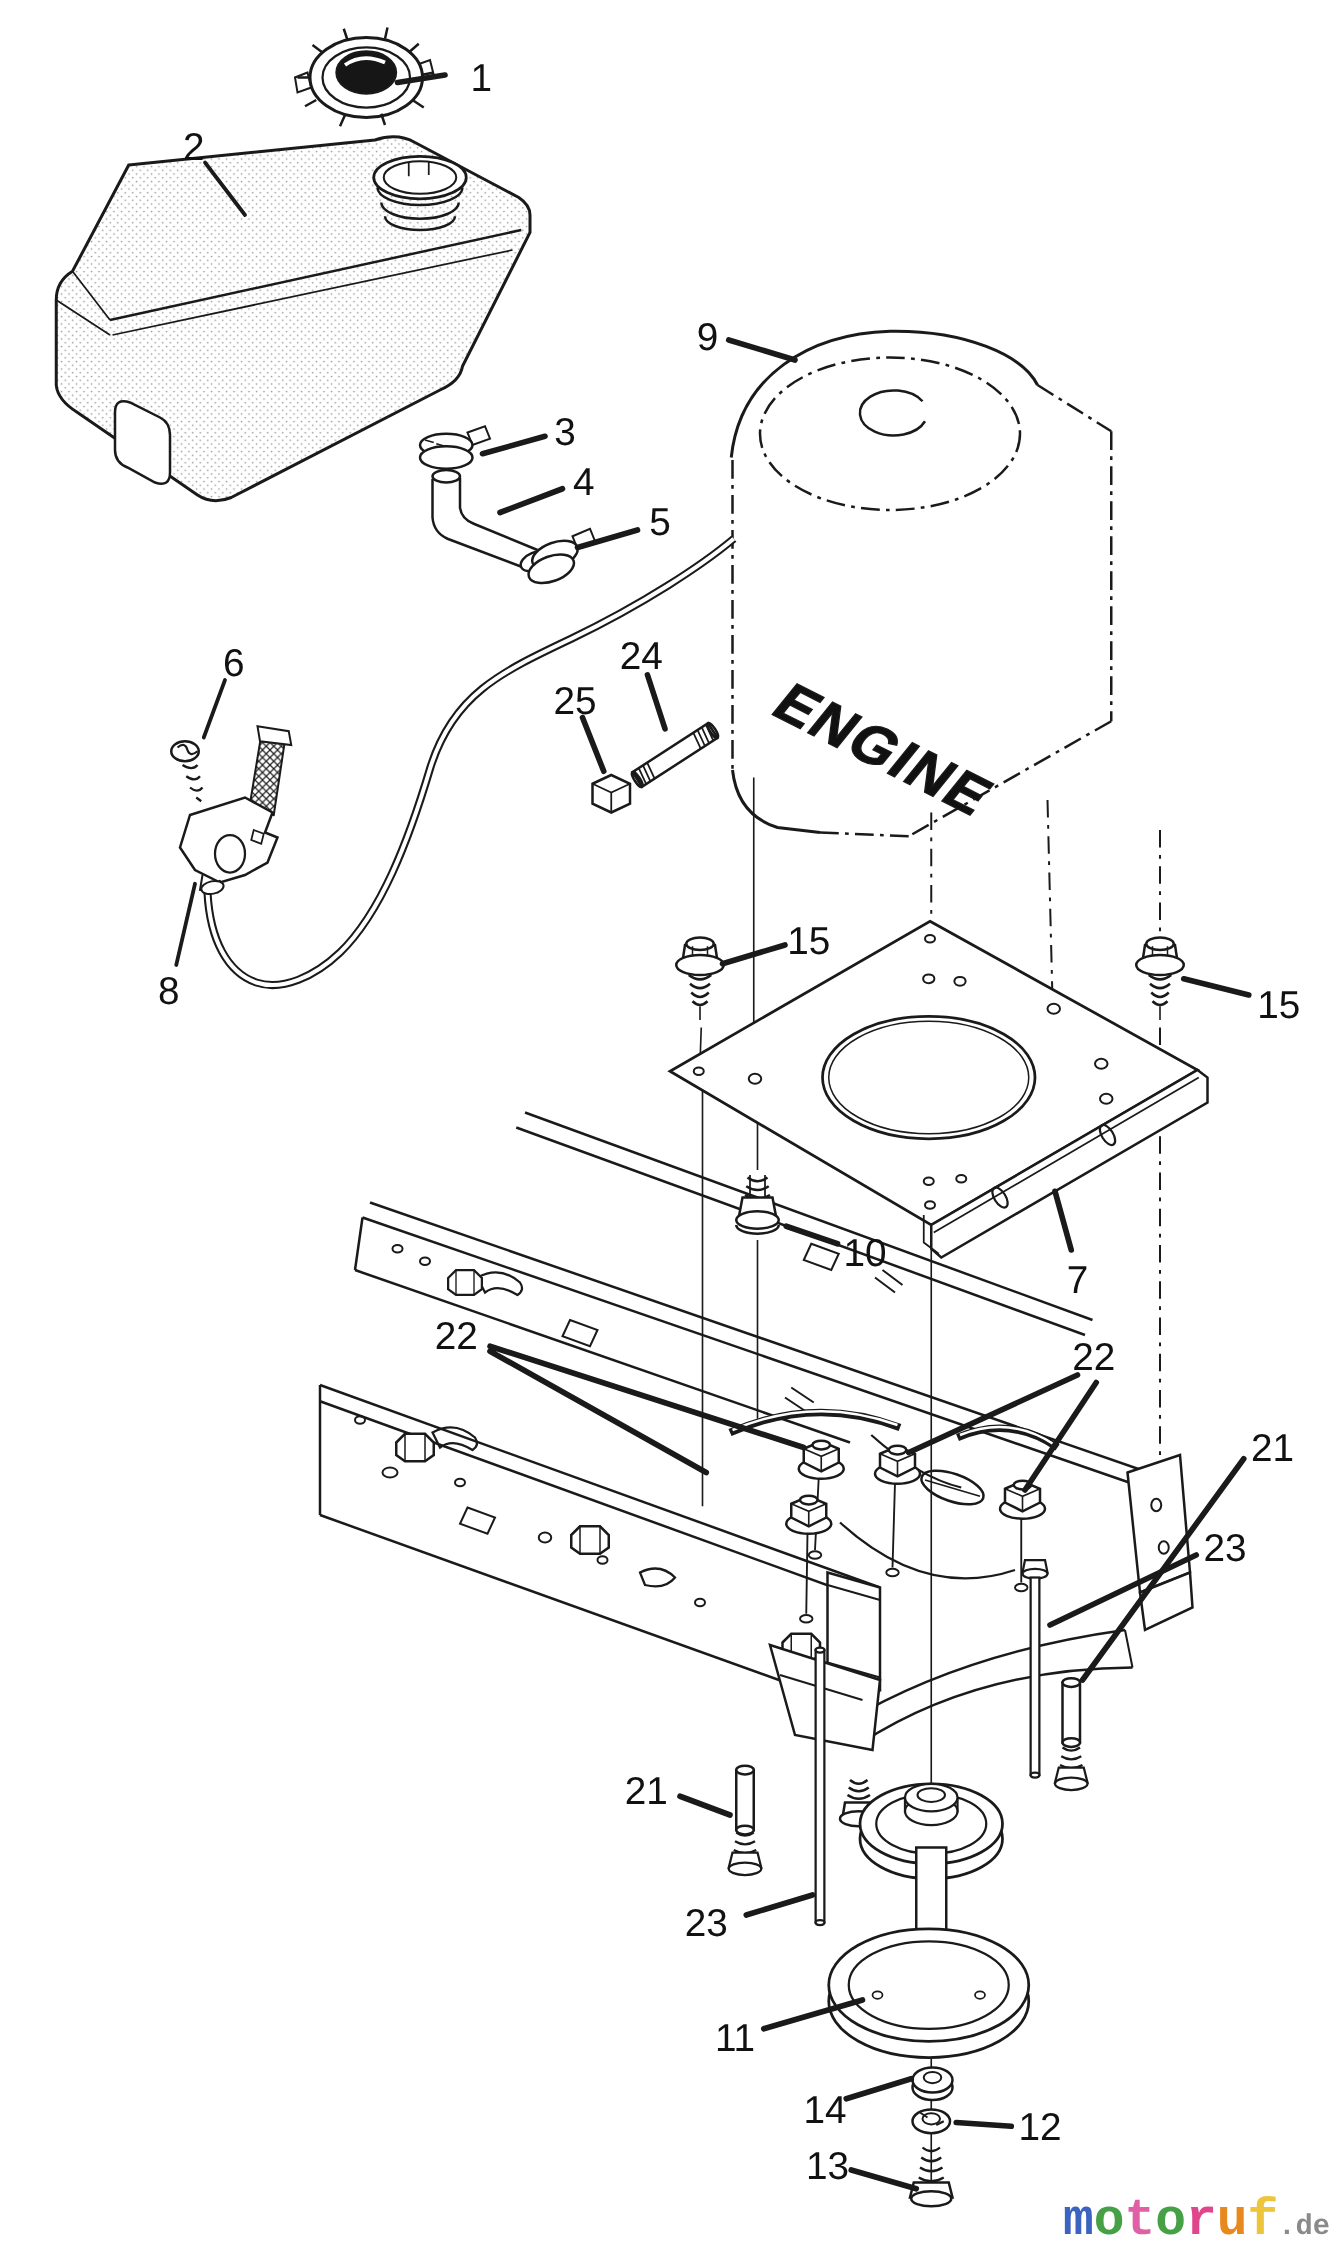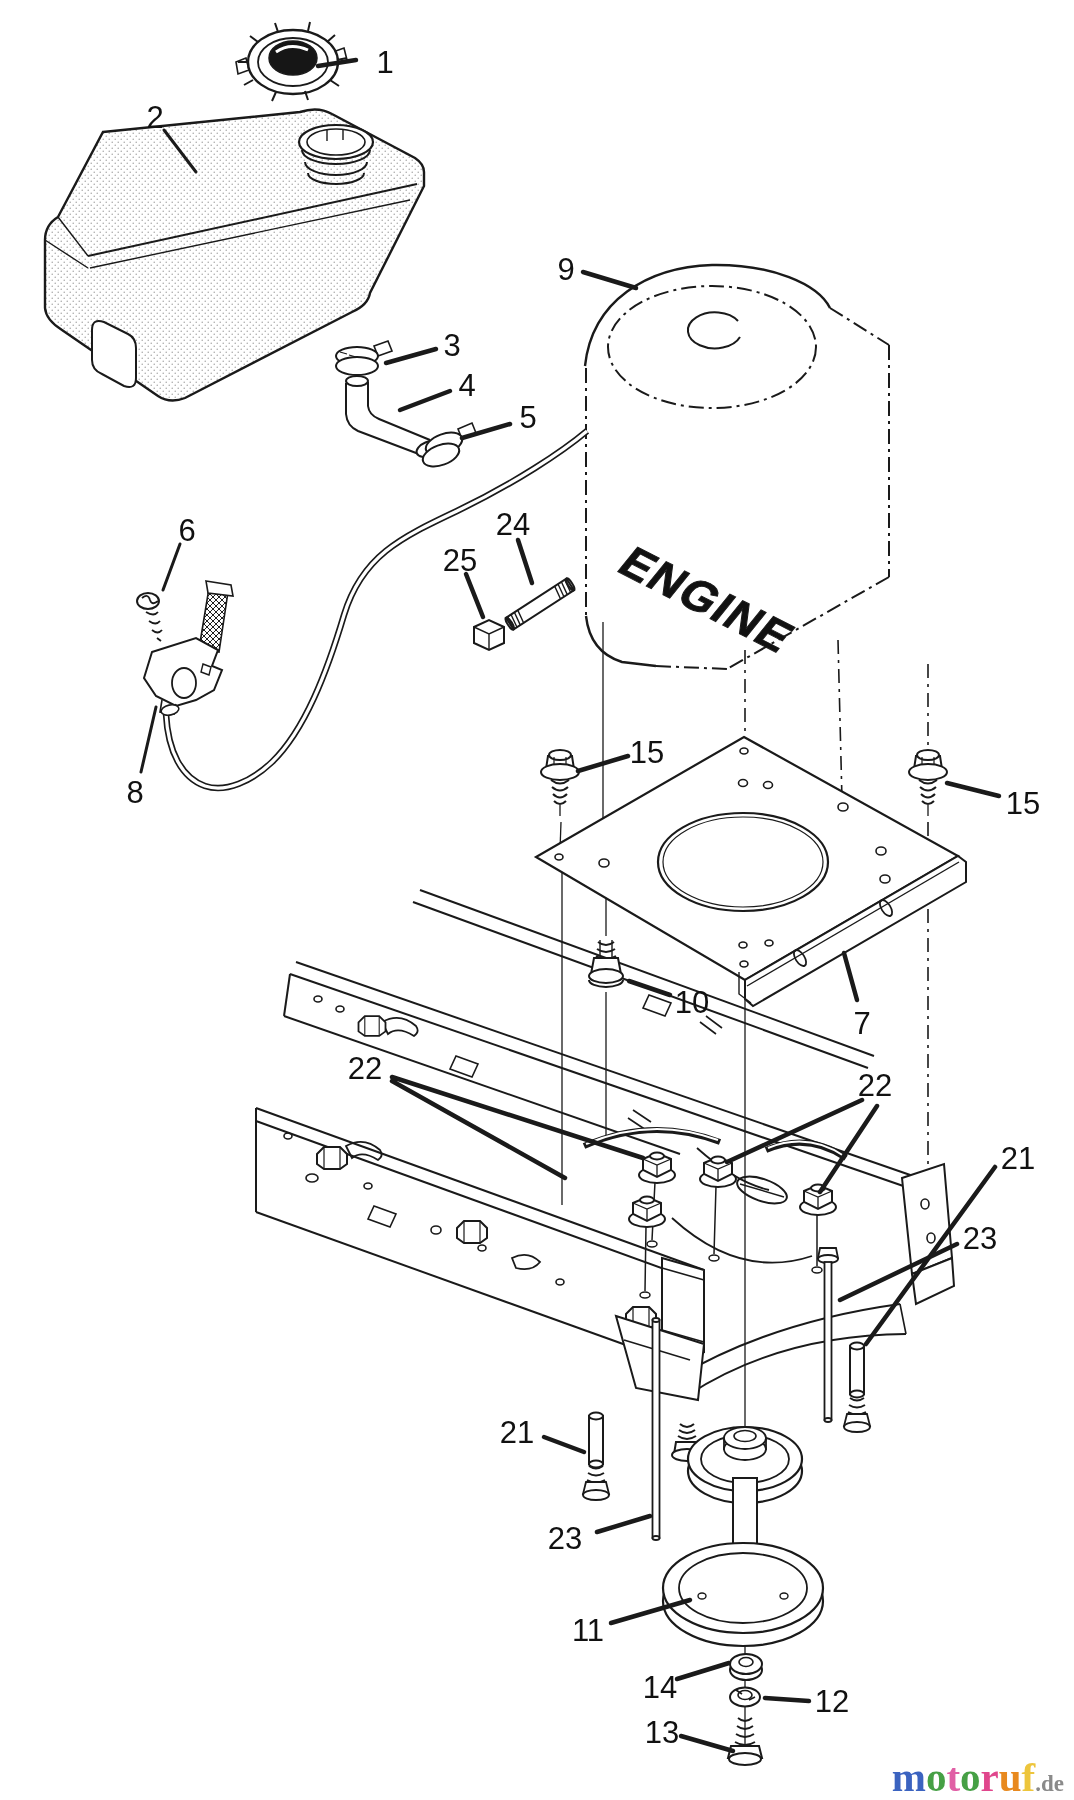--- a/index.html
+++ b/index.html
@@ -3,21 +3,21 @@
 <meta charset="utf-8">
 <style>
   html,body{margin:0;padding:0;background:#fff;}
   #canvas{position:relative;width:1074px;height:1800px;background:#fff;overflow:hidden;
           font-family:"Liberation Sans",sans-serif;}
   svg{position:absolute;left:0;top:0;}
   svg text{font-family:"Liberation Sans",sans-serif;fill:#111;}
   .callout{font-size:31px;}
   .eng{font-size:45px;font-weight:bold;letter-spacing:2px;}
   #watermark{position:absolute;right:10px;bottom:2px;
-             font-family:Liberation Serif, serif;font-weight:bold;font-size:41px;
+             font-family:Liberation Mono, monospace;font-weight:bold;font-size:41px;
              letter-spacing:0px;line-height:1;}
   #watermark .suffix{font-size:23px;color:#8a8a8a;font-weight:bold;}
 </style>
 </head>
 <body>
 
 <div id="canvas">
 <svg width="1074" height="1800" viewBox="0 0 1074 1800">
   <defs>
     <pattern id="stipple" width="6" height="6" patternUnits="userSpaceOnUse">

